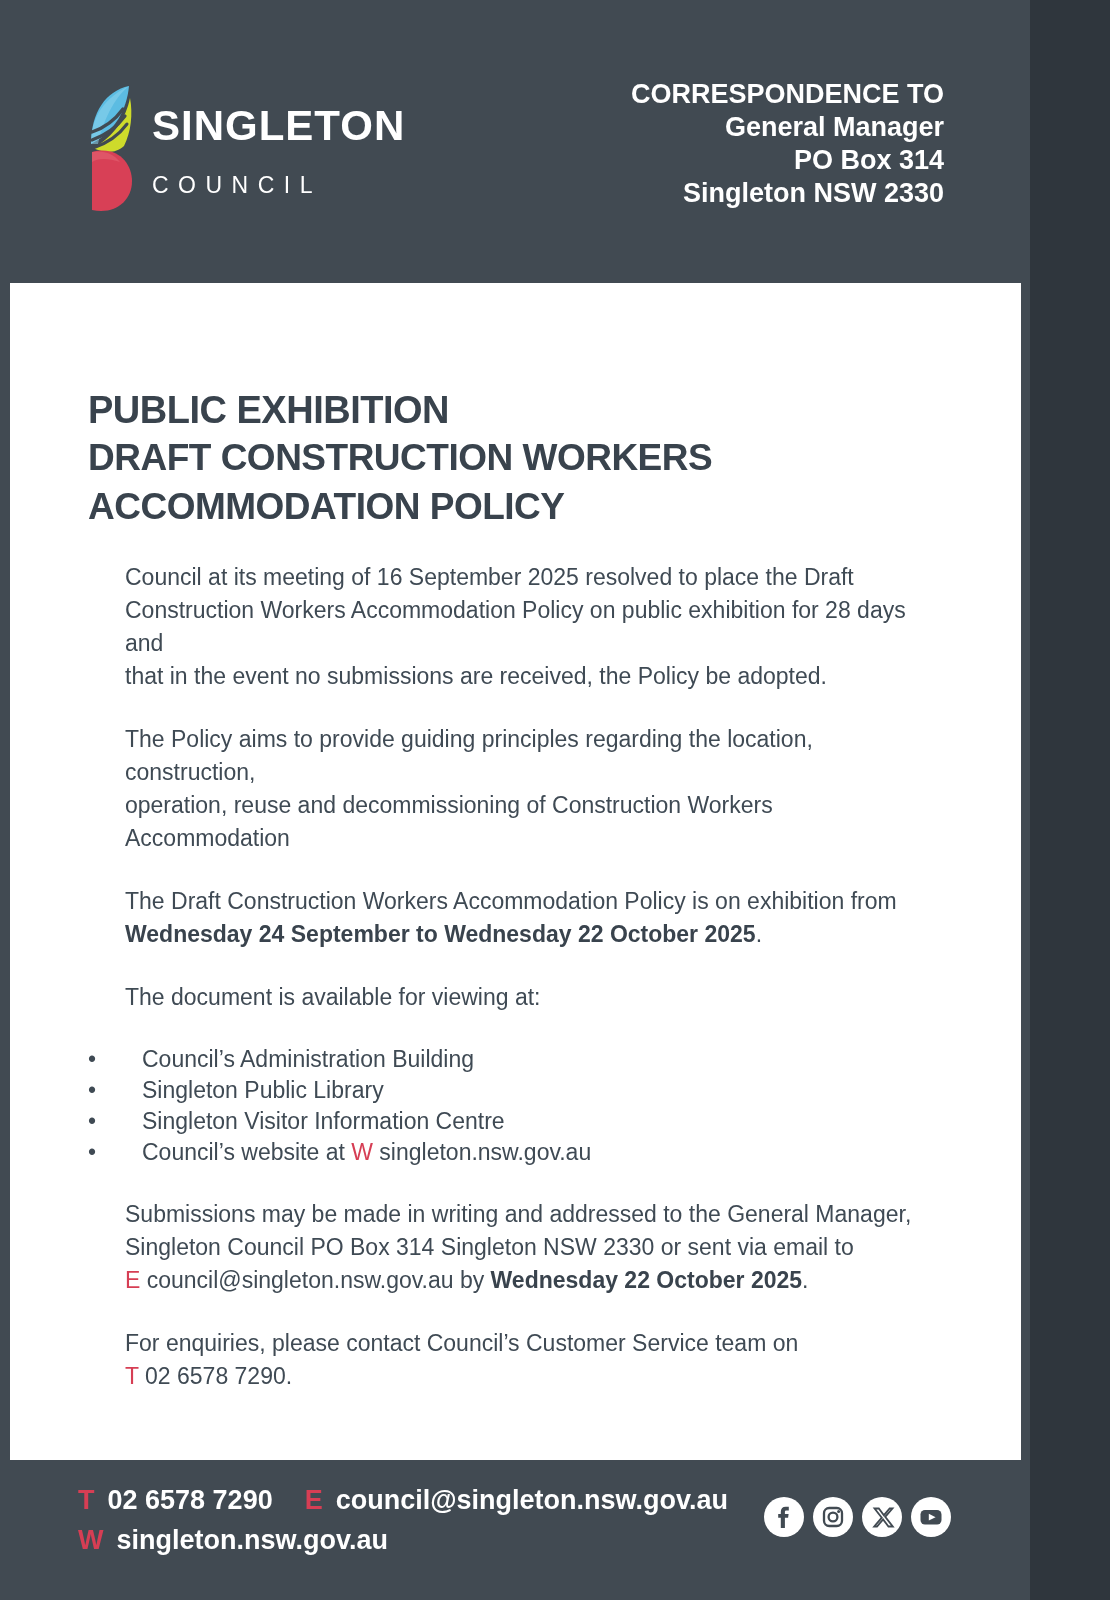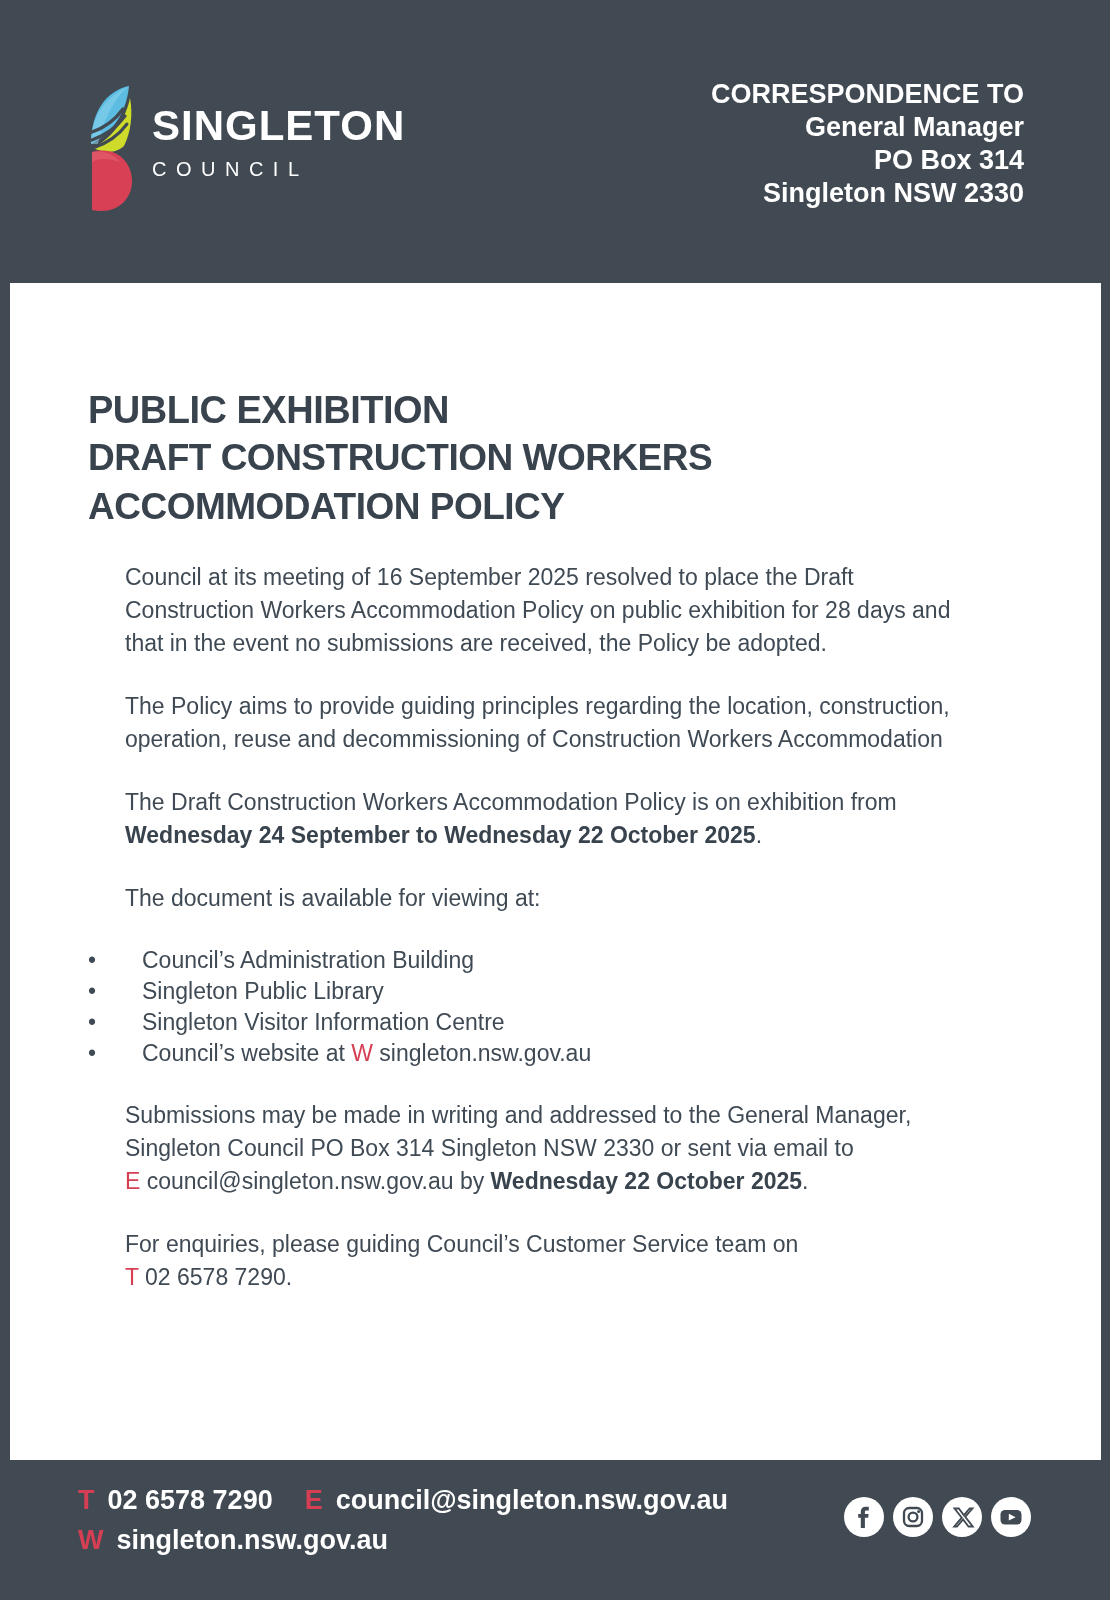--- a/index.html
+++ b/index.html
@@ -1,31 +1,31 @@
 <!DOCTYPE html>
 <html><head>
 <meta charset="utf-8">
 <style>
   * { margin: 0; padding: 0; box-sizing: border-box; }
   html, body { background: #2f363d; }
   body { width: 1110px; height: 1600px; position: relative; font-family: "Liberation Sans", sans-serif; }
 
   .page {
     position: absolute; inset: 0;
-    width: 1110px; height: 1600px;
+    width: 1030px; height: 1600px;
     background: #414a52;
     overflow: hidden;
   }
 
   
   .header { position: absolute; top: 0; left: 0; right: 0; height: 283px; }
   .logo-mark { position: absolute; left: 84px; top: 82px; width: 50px; height: 134px; }
   .wordmark { position: absolute; left: 152px; top: 104px; color: #ffffff; }
   .wordmark .name { font-size: 42px; font-weight: 700; letter-spacing: 1px; line-height: 44px; }
-  .wordmark .subname { font-size: 20px; font-weight: 400; letter-spacing: 9.5px; line-height: 26px; margin-top: 8px; }
+  .wordmark .subname { font-size: 23px; font-weight: 400; letter-spacing: 9.5px; line-height: 26px; margin-top: 24px; }
 
   .correspondence { position: absolute; right: 86px; top: 78px; text-align: right; color: #ffffff; }
   .correspondence div { font-size: 27px; font-weight: 700; line-height: 33px; }
 
   
   .sheet {
     position: absolute; left: 10px; right: 9px; top: 283px; bottom: 140px;
     background: #ffffff;
     padding: 104px 98px 12px 78px;
     color: #3f4a54;
@@ -130,21 +130,21 @@
       </div>
     </div>
 
     <p class="para">
       <span>Submissions may be made in writing and addressed to the General Manager,</span><br>
       <span>Singleton Council PO Box 314 Singleton NSW 2330 or sent via email to</span><br>
       <span class="red-letter">E</span><span> council@singleton.nsw.gov.au by </span><strong>Wednesday 22 October 2025</strong><span>.</span>
     </p>
 
     <p class="para">
-      <span>For enquiries, please guiding Council’s Customer Service team on</span><br>
+      <span>For enquiries, please contact Council’s Customer Service team on</span><br>
       <span class="red-letter">T</span><span> 02 6578 7290.</span>
     </p>
 
   </div>
 
   <div class="footer">
     <div class="contact">
       <div>
         <span class="pair"><span class="red-letter">T</span><span>02 6578 7290</span></span><span class="pair"><span class="red-letter">E</span><span>council@singleton.nsw.gov.au</span></span>
       </div>

